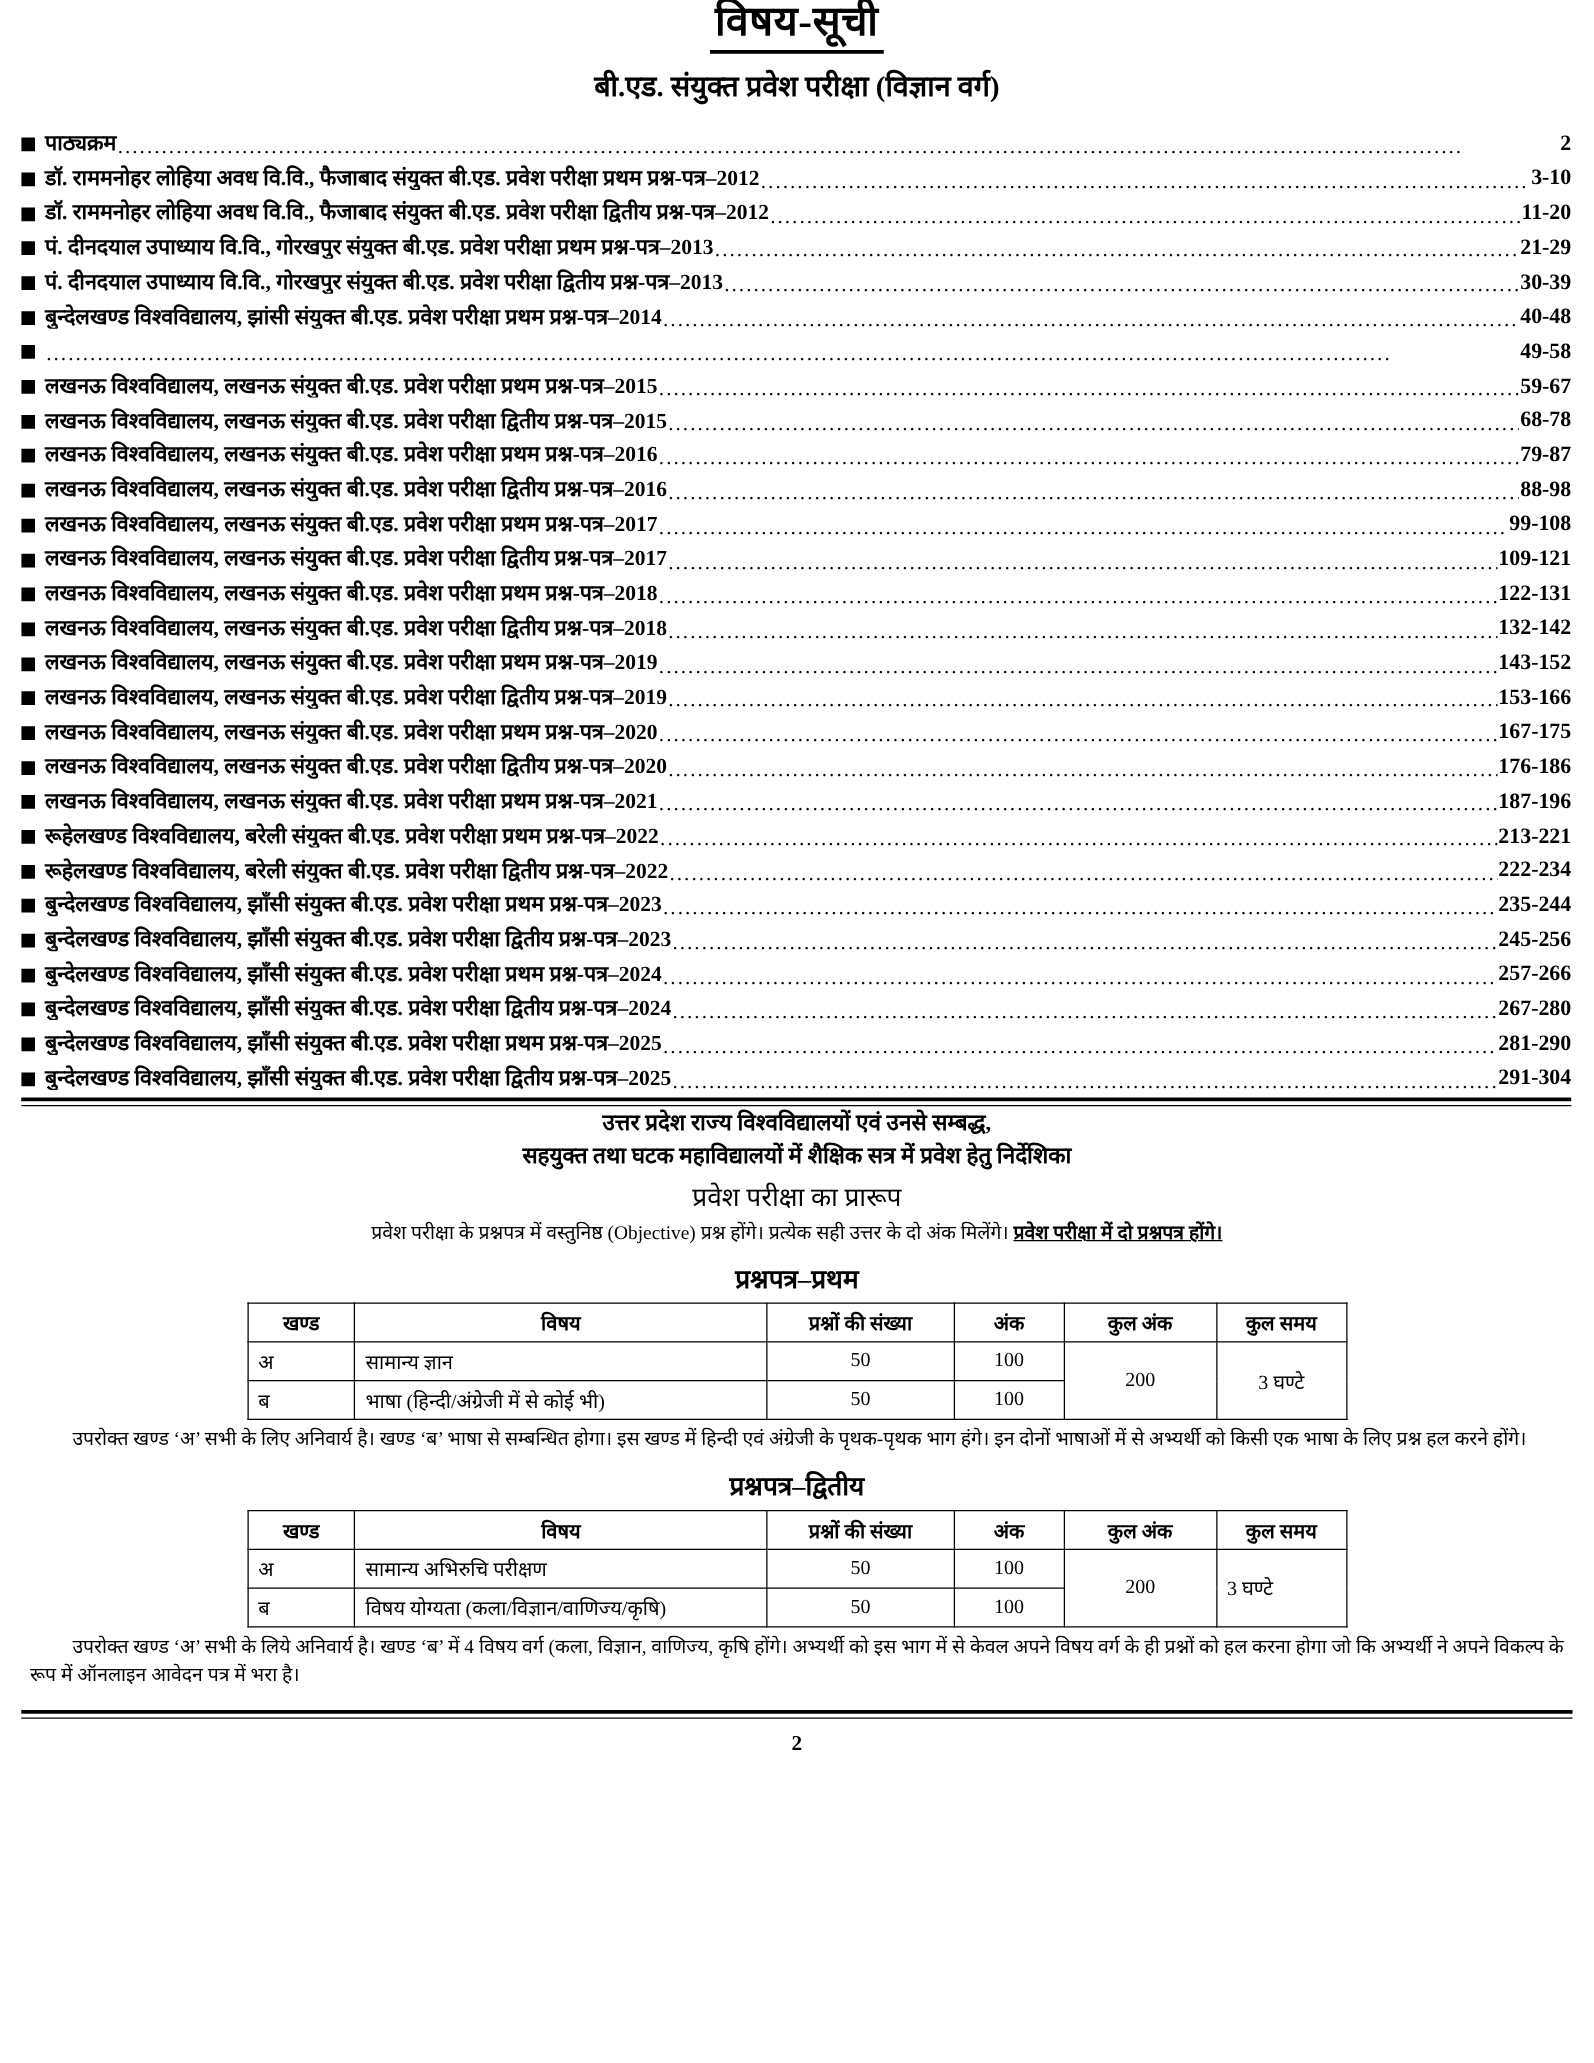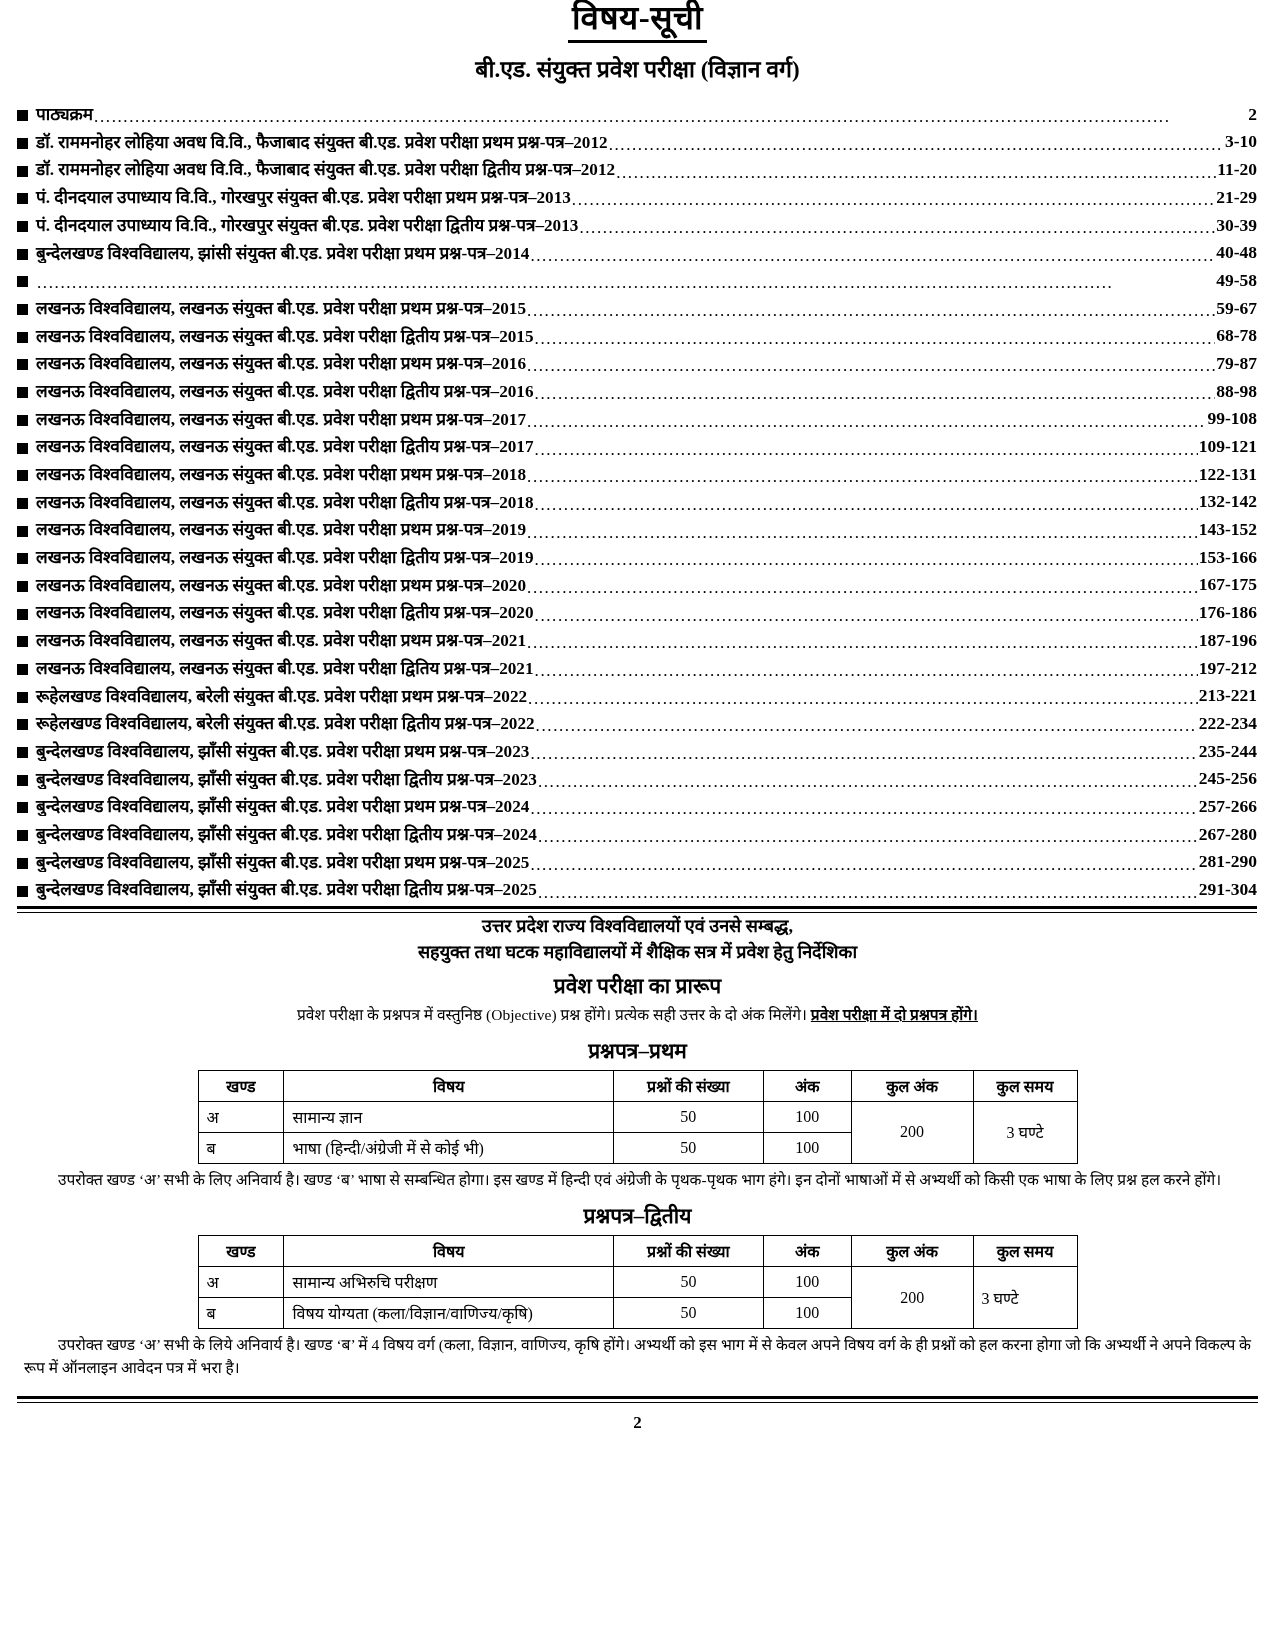--- a/index.html
+++ b/index.html
@@ -108,21 +108,21 @@
   .center-line {
     text-align: center;
     font-size: 18px;
     font-weight: bold;
     line-height: 1.45;
     margin: 0;
   }
   .block-head {
     text-align: center;
     font-size: 21px;
-    font-weight: bold;
+    font-weight: normal;
     margin: 6px 0 4px 0;
   }
   .para {
     font-size: 15.5px;
     text-align: justify;
     line-height: 1.5;
     margin: 4px 24px 0 24px;
     text-indent: 0;
   }
   .para .b { font-weight: bold; text-decoration: underline; }
@@ -300,26 +300,20 @@
         <span class="toc-page">176-186</span>
       </div>
       <div class="toc-row">
         <span class="toc-bullet"></span>
         <span class="toc-label">लखनऊ विश्वविद्यालय, लखनऊ संयुक्त बी.एड. प्रवेश परीक्षा प्रथम प्रश्न-पत्र–2021</span>
         <span class="toc-dots"></span>
         <span class="toc-page">187-196</span>
       </div>
       <div class="toc-row">
         <span class="toc-bullet"></span>
-        <span class="toc-label">लखनऊ विश्वविद्यालय, लखनऊ संयुक्त बी.एड. प्रवेश परीक्षा द्वितिय प्रश्न-पत्र–2021</span>
-        <span class="toc-dots"></span>
-        <span class="toc-page">197-212</span>
-      </div>
-      <div class="toc-row">
-        <span class="toc-bullet"></span>
         <span class="toc-label">रूहेलखण्ड विश्वविद्यालय, बरेली संयुक्त बी.एड. प्रवेश परीक्षा प्रथम प्रश्न-पत्र–2022</span>
         <span class="toc-dots"></span>
         <span class="toc-page">213-221</span>
       </div>
       <div class="toc-row">
         <span class="toc-bullet"></span>
         <span class="toc-label">रूहेलखण्ड विश्वविद्यालय, बरेली संयुक्त बी.एड. प्रवेश परीक्षा द्वितीय प्रश्न-पत्र–2022</span>
         <span class="toc-dots"></span>
         <span class="toc-page">222-234</span>
       </div>

